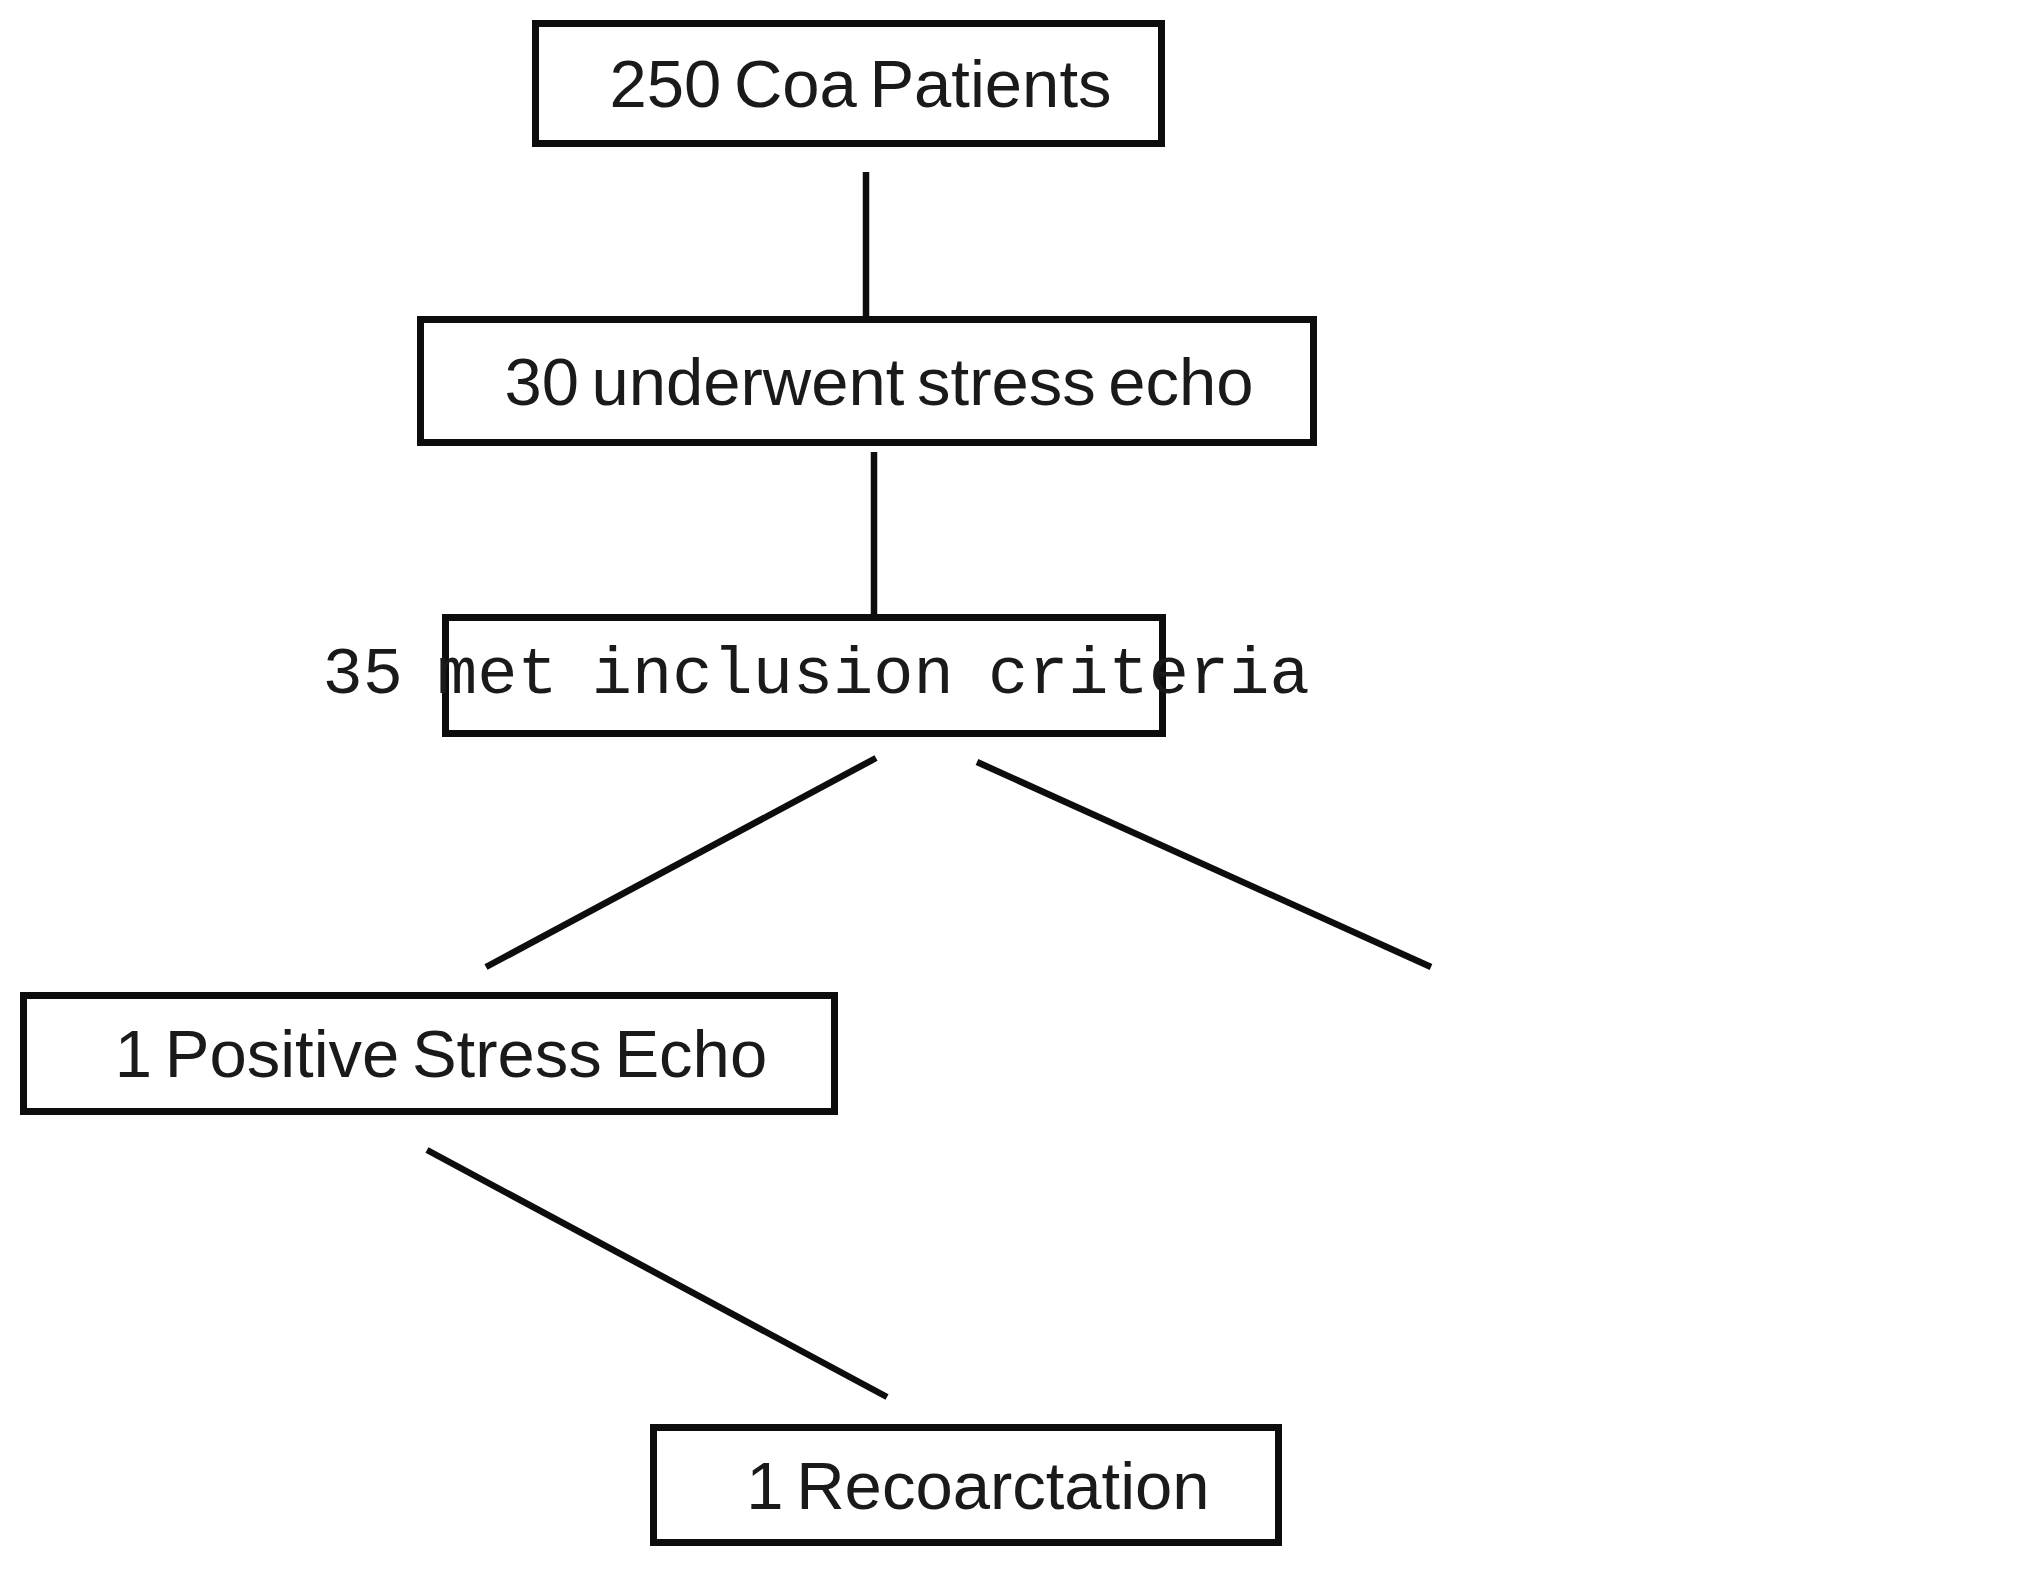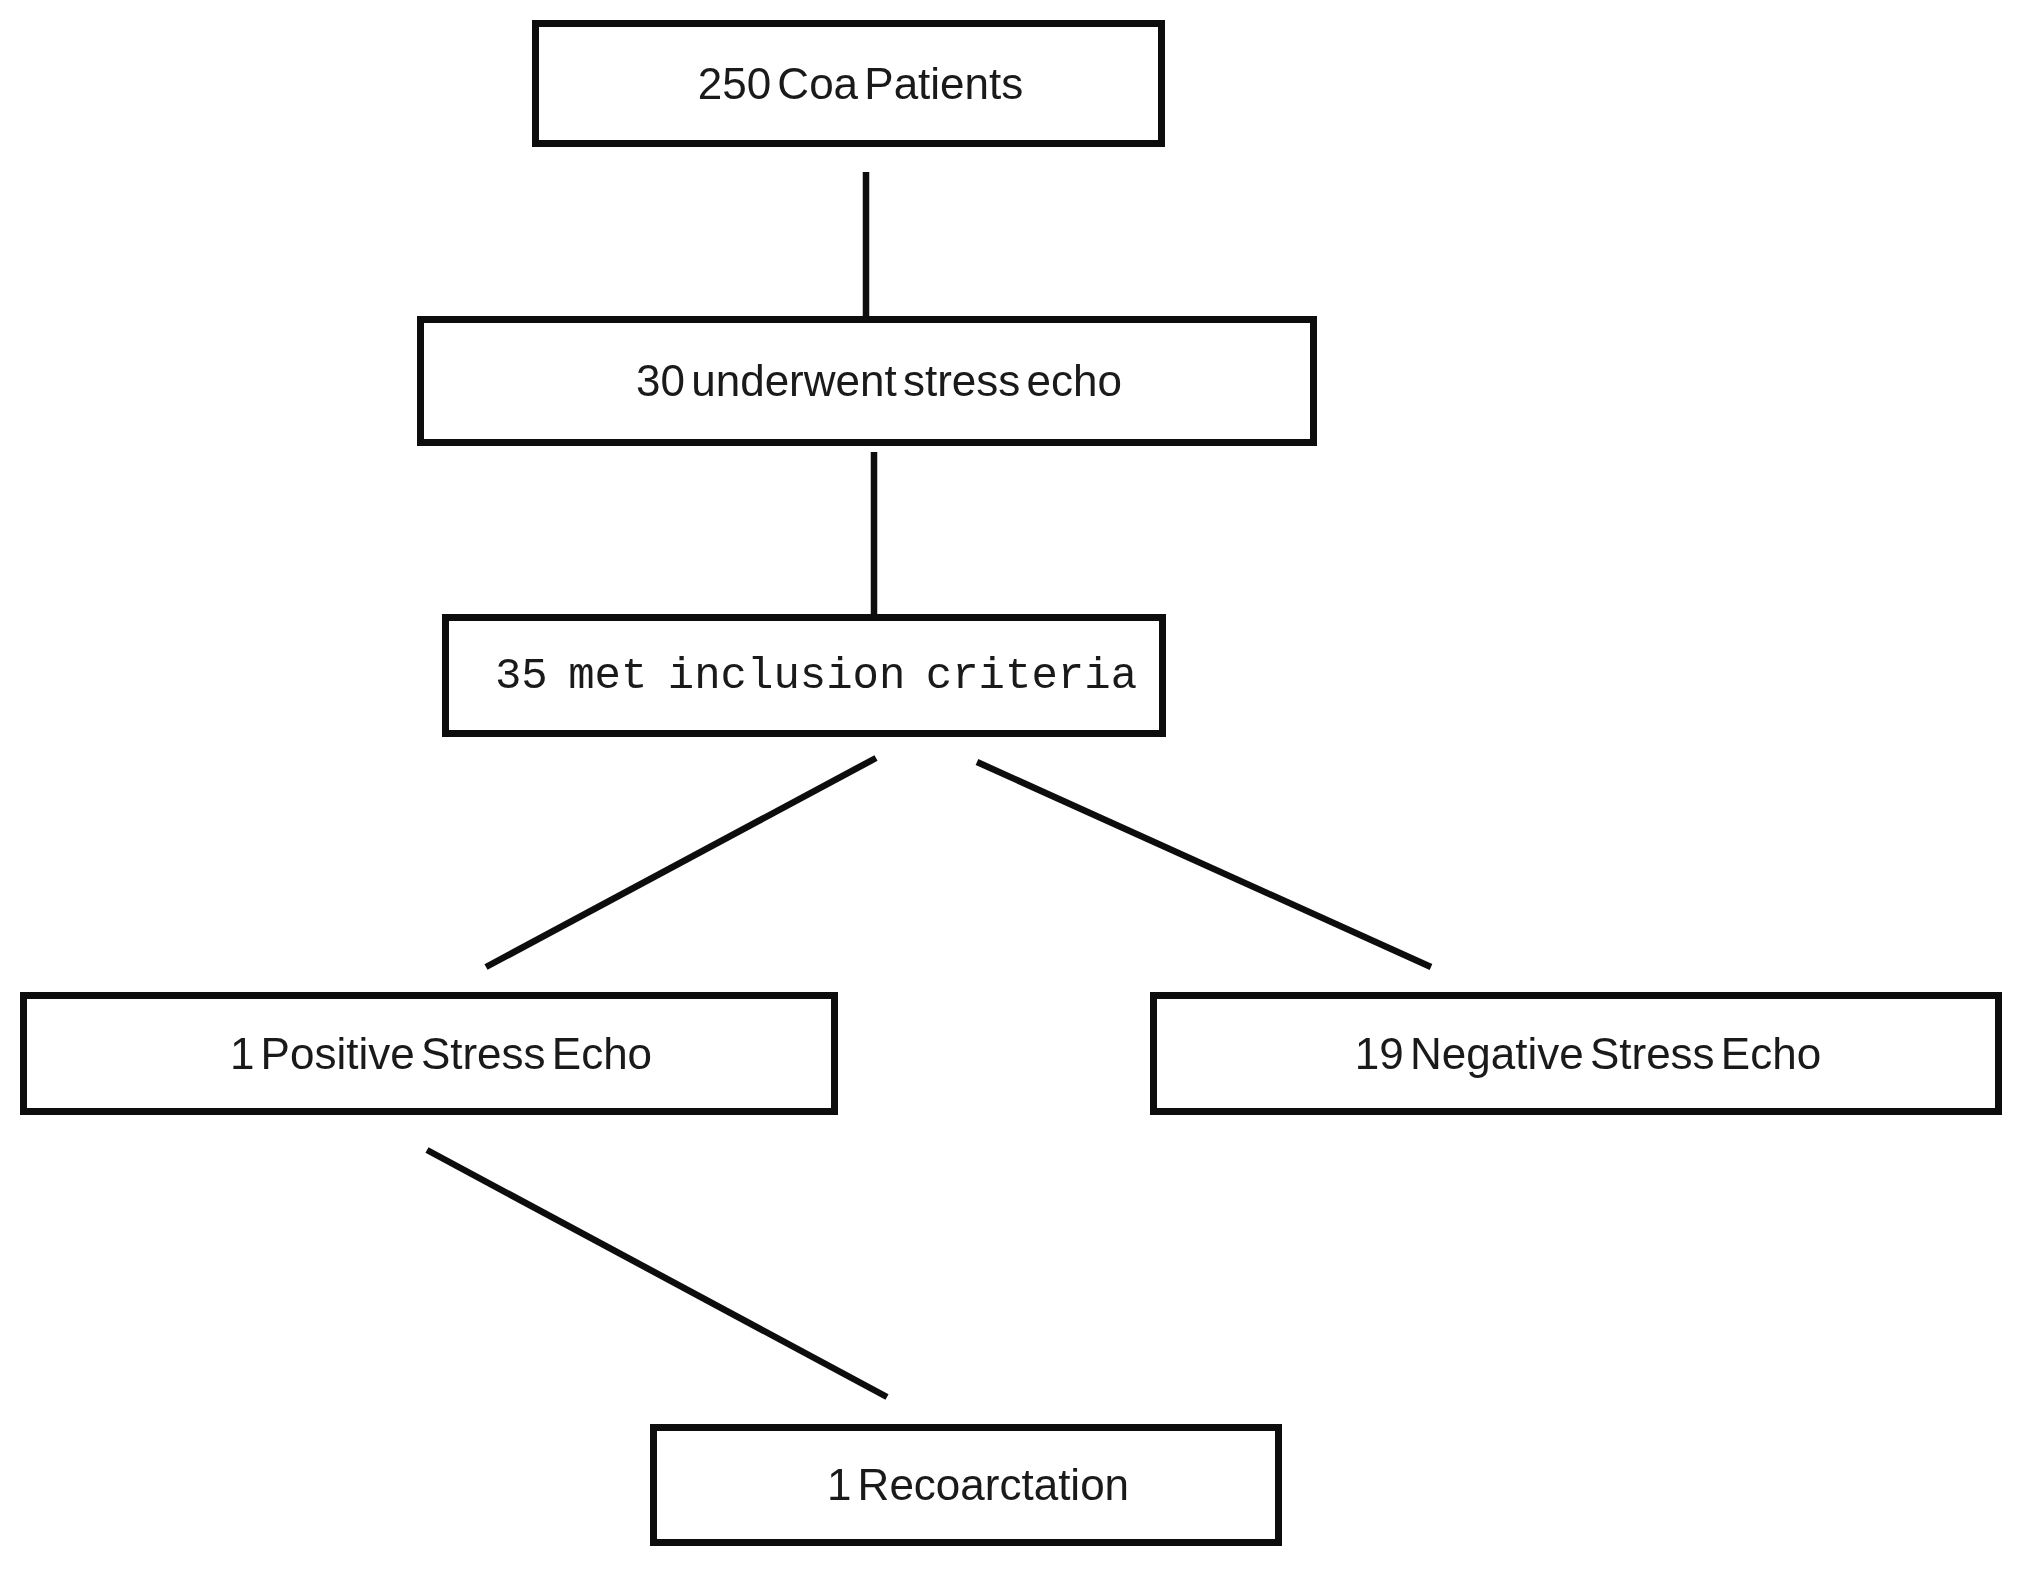--- a/index.html
+++ b/index.html
@@ -25,21 +25,21 @@
   }
   .node {
     position: absolute;
     box-sizing: border-box;
     border: 7px solid #0d0d0d;
     background: #ffffff;
     color: #1a1a1a;
     display: flex;
     align-items: center;
     justify-content: center;
-    font-size: 44px;
+    font-size: 67px;
     line-height: 1;
     white-space: nowrap;
     letter-spacing: 0px;
     word-spacing: -6px;
     padding-left: 24px;
   }
   .node-1 { left: 532px;  top: 20px;   width: 633px; height: 127px; }
   .node-2 { left: 417px;  top: 316px;  width: 900px; height: 130px; }
   .node-3 { left: 442px;  top: 614px;  width: 724px; height: 123px; font-family: Liberation Mono, monospace; }
   .node-4 { left: 20px;   top: 992px;  width: 818px; height: 123px; }
@@ -65,17 +65,16 @@
   </svg>
 
   <div class="node node-1">250 Coa Patients</div>
 
   <div class="node node-2">30 underwent stress echo</div>
 
   <div class="node node-3">35 met inclusion criteria</div>
 
   <div class="node node-4">1 Positive Stress Echo</div>
 
-  <div class="node node-5">19 Negative Stress Echo</div>
 
   <div class="node node-6">1 Recoarctation</div>
 
 </div>
 
 </body></html>

